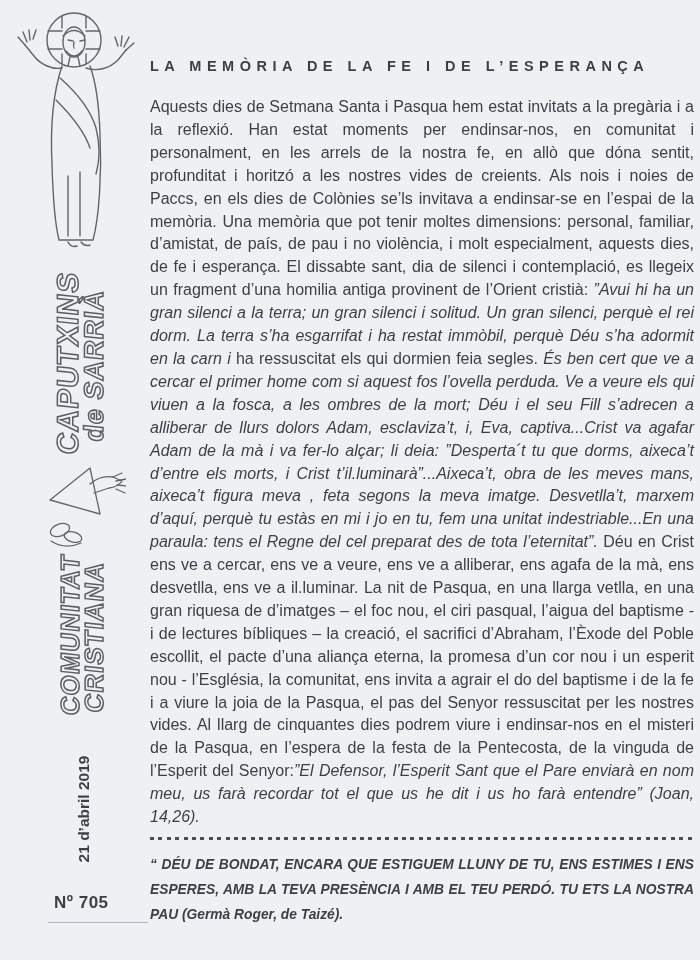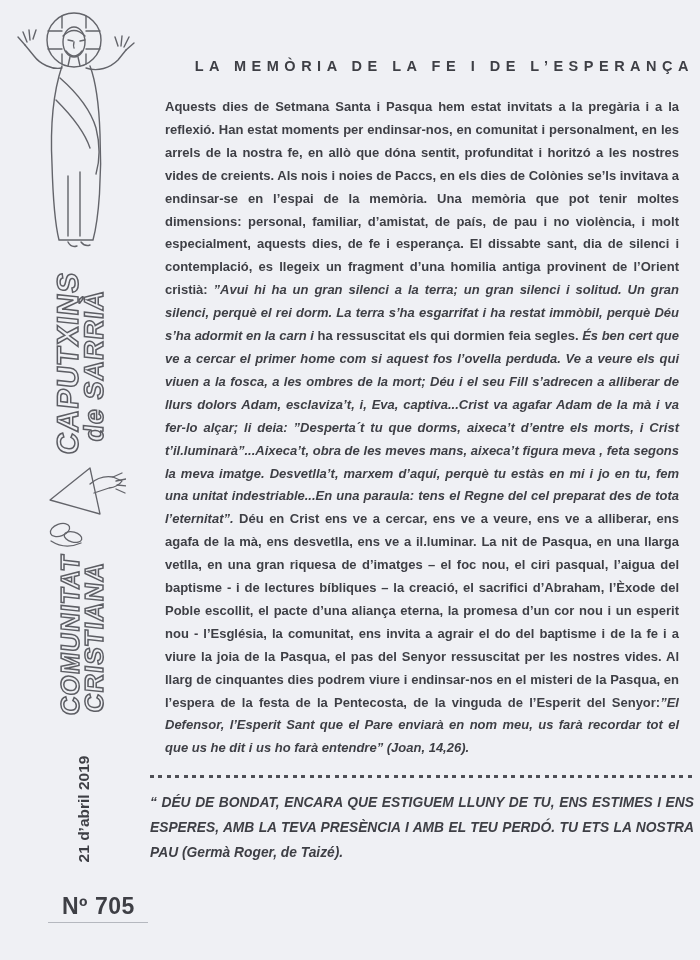--- a/index.html
+++ b/index.html
@@ -41,41 +41,41 @@
   }
   .date-vertical{
     position:absolute;
     width:120px;left:24px;top:800px;
     transform:rotate(-90deg);
     text-align:center;
     font-weight:700;font-size:15.5px;
     white-space:nowrap;
   }
   .issue-number{
-    position:absolute;left:62px;top:893px;
-    font-weight:700;font-size:23px;letter-spacing:.5px;
+    position:absolute;left:54px;top:893px;
+    font-weight:700;font-size:17px;letter-spacing:.5px;
   }
   .issue-rule{
     position:absolute;left:48px;top:922px;width:100px;height:1px;
     background:#b5b8bf;
   }
 
   
   .content{position:absolute;left:150px;top:58px;width:544px;}
   .title{
     margin:0 0 22px 0;
     font-size:14.5px;font-weight:700;
     letter-spacing:5.5px;
-    text-align:right;white-space:nowrap;
+    text-align:left;white-space:nowrap;
   }
   .bodytext{
-    margin:15px;
+    margin:0;
     text-align:justify;
-    font-weight:700;
-    font-size:13px;line-height:22.9px;
+    font-weight:400;
+    font-size:16px;line-height:22.9px;
   }
   .seg-normal{font-style:normal;}
   .seg-italic{font-style:italic;}
   .dotted-separator{
     height:3px;margin:8px 0 12px 0;
     background:repeating-linear-gradient(90deg,#4e4f55 0 4px,transparent 4px 8.4px);
   }
   .footer-quote{
     margin:0;
     text-align:justify;

